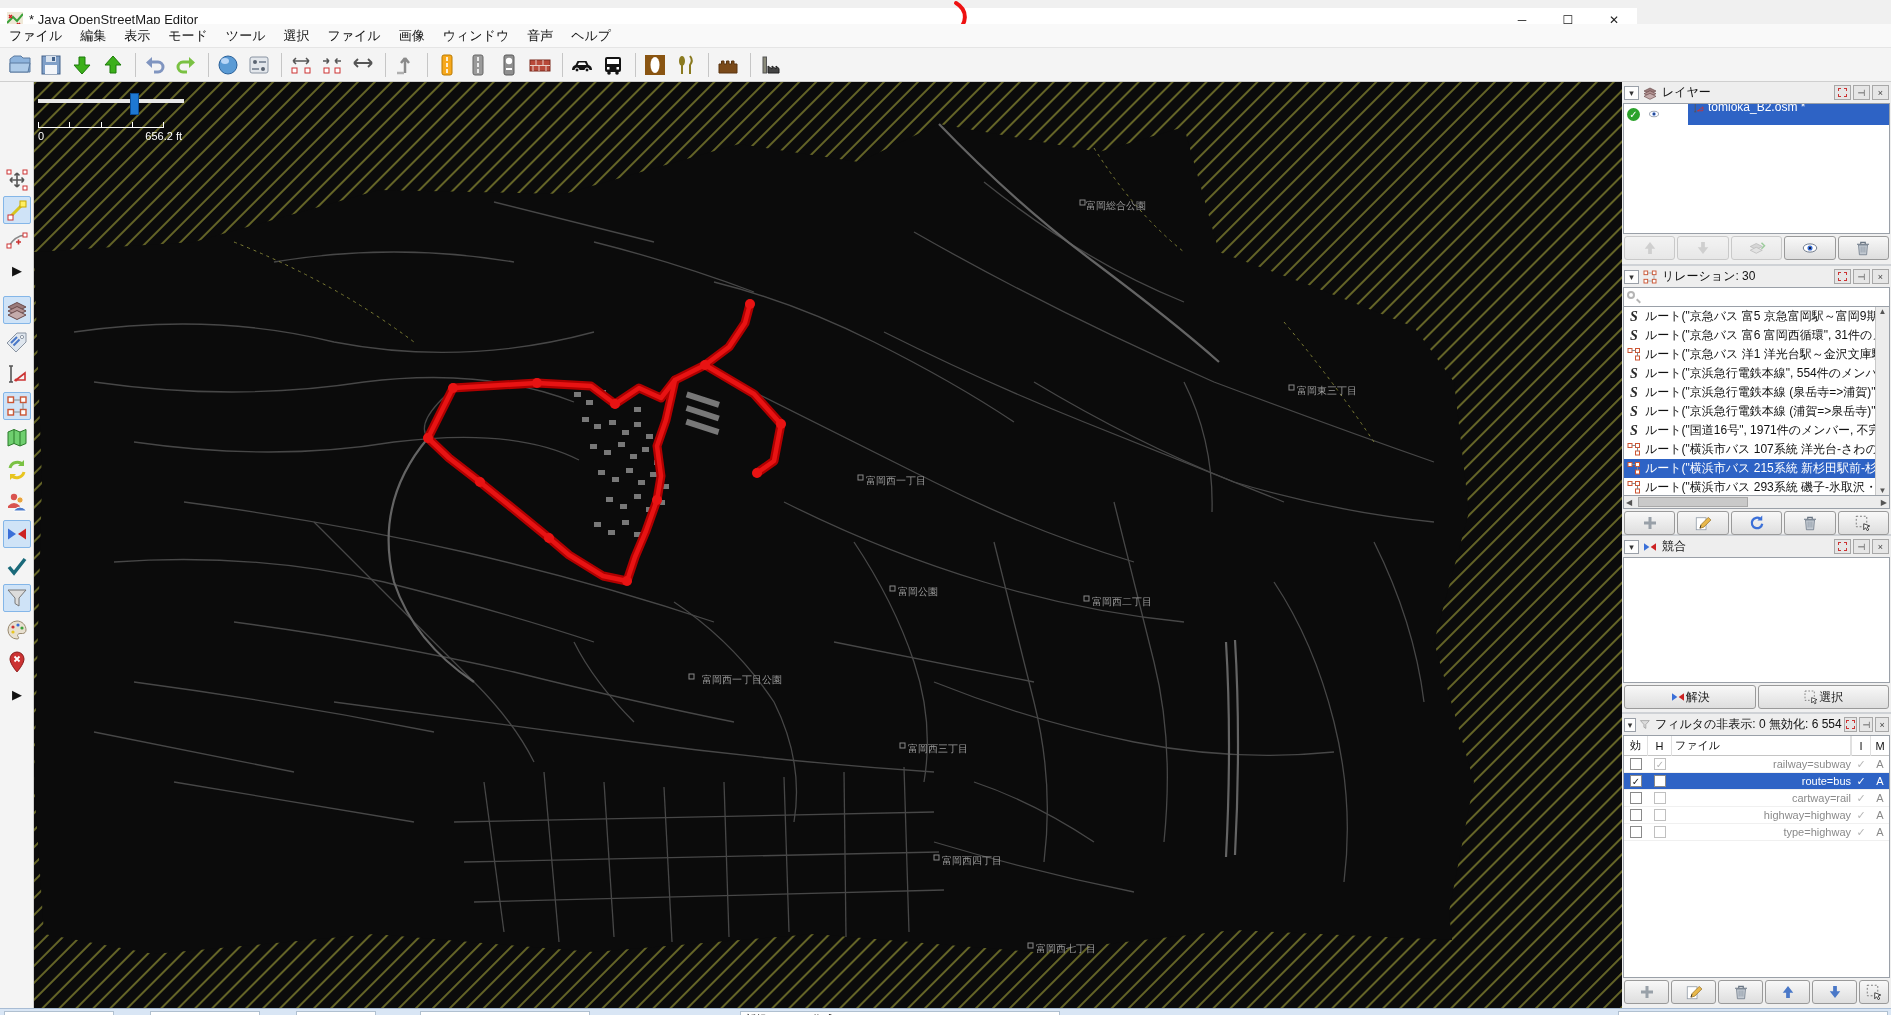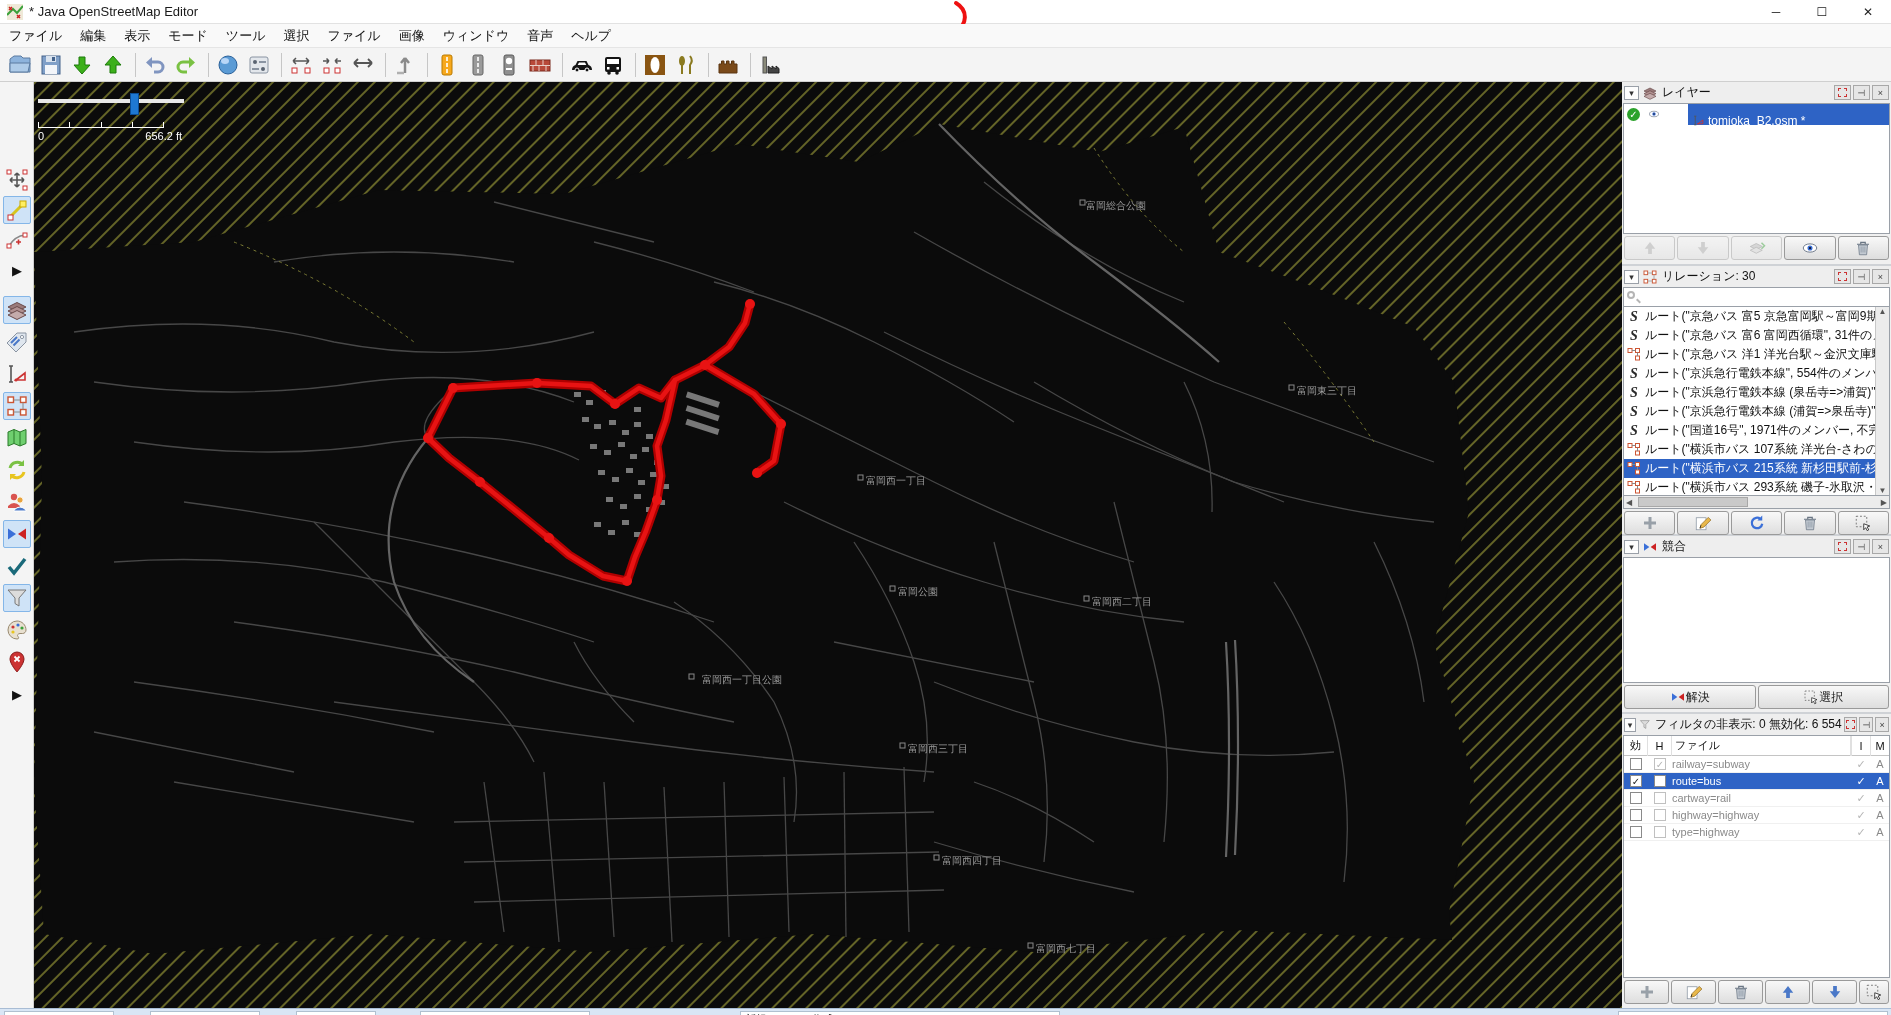--- a/index.html
+++ b/index.html
@@ -1,21 +1,21 @@
 <!DOCTYPE html>
 <html><head>
 <meta charset="utf-8">
 <style>
   * { margin:0; padding:0; box-sizing:border-box; }
   html,body { width:1891px; height:1015px; overflow:hidden; background:#000;
     font-family:"Liberation Sans","DejaVu Sans",sans-serif; }
   #root { position:relative; width:1891px; height:1015px; background:#f0f0f0; }
 
   
-  .titlebar { position:absolute; left:0; top:0; width:1891px; height:24px; background:#ffffff;
+  .titlebar { position:absolute; left:0; top:8px; width:1637px; height:24px; background:#ffffff;
     display:flex; align-items:center; border-bottom:1px solid #e2e2e2; }
   .app-ico { width:16px; height:16px; margin:0 6px 0 7px; }
   .title-text { font-size:13px; color:#1a1a1a; }
   .wincontrols { position:absolute; right:0; top:0; height:24px; display:flex; }
   .winbtn { width:46px; height:24px; display:flex; align-items:center; justify-content:center;
     font-size:12px; color:#222; }
   .menubar { position:absolute; left:0; top:24px; width:1891px; height:24px; background:#f9f9f9;
     display:flex; align-items:center; border-bottom:1px solid #e5e5e5; }
   .menuitem { font-size:13px; color:#111; padding:3px 9px; }
   .toolbar { position:absolute; left:0; top:48px; width:1891px; height:34px; background:#f4f4f4;
@@ -61,21 +61,21 @@
   .ph-btn { width:17px; height:15px; border:1px solid #a8a8a8; background:#e6e6e6; margin-left:2px;
     display:flex; align-items:center; justify-content:center; font-size:9px; color:#444; }
   .floatglyph { width:9px; height:9px; border:1px dashed #cc3333; }
   .list { background:#ffffff; border:1px solid #9aa0a8; overflow:hidden; position:relative; }
   .btnrow { display:flex; gap:2px; padding:2px; }
   .gbtn { flex:1; height:24px; background:linear-gradient(#f8f8f8,#dedede); border:1px solid #9a9a9a;
     border-radius:3px; display:flex; align-items:center; justify-content:center; font-size:12px; color:#222; }
   .gbtn svg { width:18px; height:18px; }
   .gbtn.dis { opacity:.45; }
   .layer-row { height:20px; display:flex; align-items:center; font-size:12px; }
-  .lr-name { background:#2e63c5; color:#fff; padding:11px 4px; display:flex; align-items:flex-start; gap:3px;
+  .lr-name { background:#2e63c5; color:#fff; padding:11px 4px; display:flex; align-items:flex-end; gap:3px;
     flex:1; height:20px; }
   .chk-circ { width:13px; height:13px; border-radius:50%; background:#2ca22c; color:#fff; font-size:10px;
     line-height:13px; text-align:center; margin:0 6px 0 3px; }
   .eye { width:16px; height:12px; margin-right:26px; }
   .searchrow { height:19px; background:#fff; border:1px solid #9aa0a8; border-bottom:none; position:relative; }
   .mag { position:absolute; left:3px; top:3px; width:8px; height:8px; border:2px solid #b5b5b5; border-radius:50%; }
   .mag::after { content:""; position:absolute; left:7px; top:7px; width:5px; height:2px; background:#b5b5b5;
     transform:rotate(45deg); }
   .rel-row { height:19px; display:flex; align-items:center; font-size:12px; color:#111;
     white-space:nowrap; overflow:hidden; padding-left:2px; }
@@ -88,21 +88,21 @@
   .hscroll { height:13px; background:#ececec; border:1px solid #9aa0a8; border-top:none; display:flex;
     align-items:center; font-size:8px; color:#555; position:relative; }
   .hthumb { position:absolute; left:14px; top:1px; width:110px; height:10px; background:#c9c9c9; border:1px solid #a8a8a8; }
   .ftable { background:#fff; border:1px solid #9aa0a8; font-size:11px; }
   .fhead { display:flex; height:20px; border-bottom:1px solid #c4c4c4; align-items:center; color:#111; }
   .fh { padding:0 3px; border-right:1px solid #e0e0e0; height:20px; display:flex; align-items:center; }
   .frow { display:flex; height:17px; align-items:center; border-bottom:1px solid #f0f0f0; color:#8a8a8a; }
   .frow.sel { background:#2e63c5; color:#fff; }
   .c-eff { width:24px; flex:0 0 24px; display:flex; justify-content:center; }
   .c-h { width:24px; flex:0 0 24px; display:flex; justify-content:center; }
-  .c-txt { flex:1; overflow:hidden; white-space:nowrap; }
+  .c-txt { flex:1; overflow:hidden; white-space:nowrap;text-align:right; }
   .c-i { width:20px; flex:0 0 20px; text-align:center; }
   .c-m { width:18px; flex:0 0 18px; text-align:center; }
   .cb { width:12px; height:12px; border:1px solid #8a8a8a; background:#fff; font-size:10px; line-height:11px;
     text-align:center; color:#222; }
   .cb.gray { color:#b5b5b5; border-color:#c0c0c0; } .ck-gray { color:#b5b5b5; }
 
   
   .statusbar { position:absolute; left:0; top:1008px; width:1891px; height:7px; background:#d9e6f5;
     border-top:1px solid #a8bcd4; overflow:hidden; }
   .sb-box { position:absolute; top:2px; height:14px; background:#fff; border:1px solid #b0c0d0; font-size:11px;

